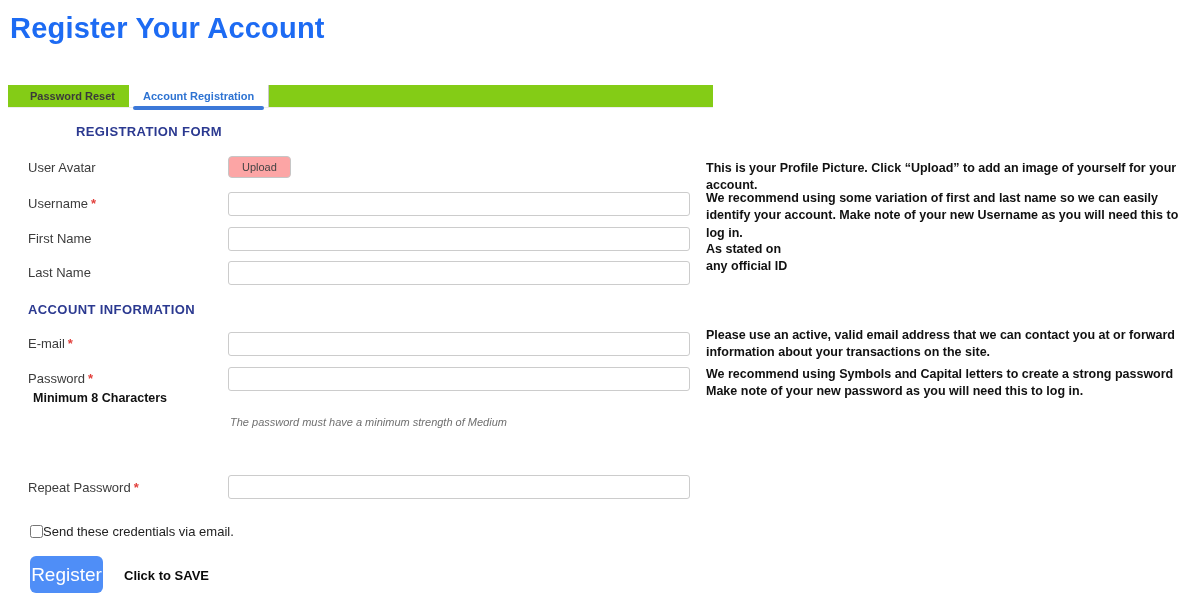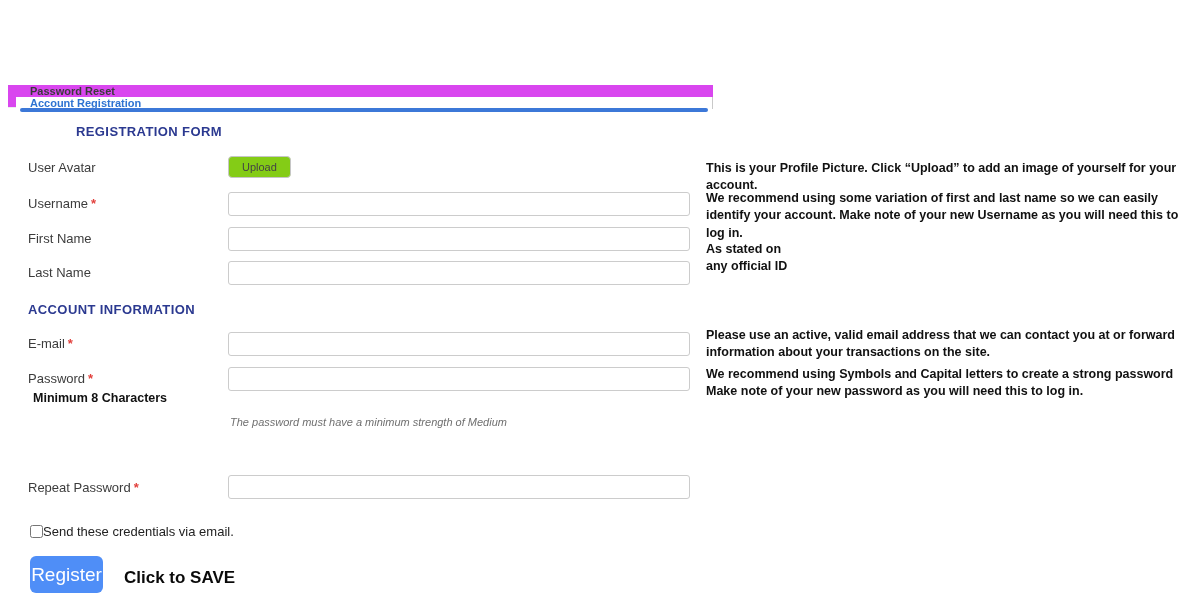--- a/index.html
+++ b/index.html
@@ -8,22 +8,22 @@
   .page { position:relative; width:1200px; height:605px; background:#ffffff; overflow:hidden; }
 
   .page-title {
     position:absolute; left:10px; top:12px;
     font-size:29px; font-weight:bold; color:#1d6bf3; letter-spacing:0.2px;
   }
 
   
   .tabbar {
     position:absolute; left:8px; top:85px; width:705px; height:23px;
-    background:#d946ef; border-bottom:1px solid #ededed;
-    display:flex; align-items:stretch; padding-left:8px;flex-direction:column;
+    background:#84cc16; border-bottom:1px solid #ededed;
+    display:flex; align-items:stretch; padding-left:8px;
   }
   .tab {
     position:relative; display:flex; align-items:center;
     padding:0 14px; font-size:11px; font-weight:bold; color:#3a3a3a;
     cursor:default; white-space:nowrap;
   }
   .tab.active {
     background:#ffffff; color:#2e73d2;
     border-right:1px solid #c9c9c9;
   }
@@ -45,21 +45,21 @@
 
   .text-input {
     position:absolute; left:228px; width:462px; height:24px;
     border:1px solid #cccccc; border-radius:3px; background:#fff;
     font-size:13px; padding:0 8px; color:#333; outline:none;
   }
 
   .upload-btn {
     position:absolute; left:228px; top:156px;
     padding:4px 13px; font-size:11px; color:#444;
-    background:#84cc16; border:1px solid #c6c6c6; border-radius:4px;
+    background:#fca5a5; border:1px solid #c6c6c6; border-radius:4px;
     font-family:"Liberation Sans", sans-serif; cursor:pointer;
   }
 
   .help {
     position:absolute; left:706px; width:478px;
     font-size:12.5px; font-weight:bold; color:#111; line-height:1.38;
   }
 
   .bold-note {
     position:absolute; left:33px;
@@ -81,28 +81,29 @@
   .checkbox-row input { width:13px; height:13px; accent-color:#fff; }
   .checkbox-row label { font-size:13px; color:#222; }
 
   .register-btn {
     position:absolute; left:30px; top:556px; width:73px; height:37px;
     background:#4f8ef7; color:#ffffff; border:none; border-radius:6px;
     font-size:19px; font-family:"Liberation Sans", sans-serif; cursor:pointer;
   }
   .save-hint {
     position:absolute; left:124px; top:568px;
-    font-size:17px; font-weight:bold; color:#0a0a0a;
+    font-size:13px; font-weight:bold; color:#0a0a0a;
   }
 </style>
 </head>
 <body>
 
 <div class="page">
 
+  <div class="page-title">Register Your Account</div>
 
   <div class="tabbar">
     <div class="tab">Password Reset</div>
     <div class="tab active">Account Registration</div>
   </div>
 
   <div class="section-header" style="top:124px;padding-left:48px;">REGISTRATION FORM</div>
 
   <div class="field-label" style="top:160px;">User Avatar</div>
   <button class="upload-btn">Upload</button>

